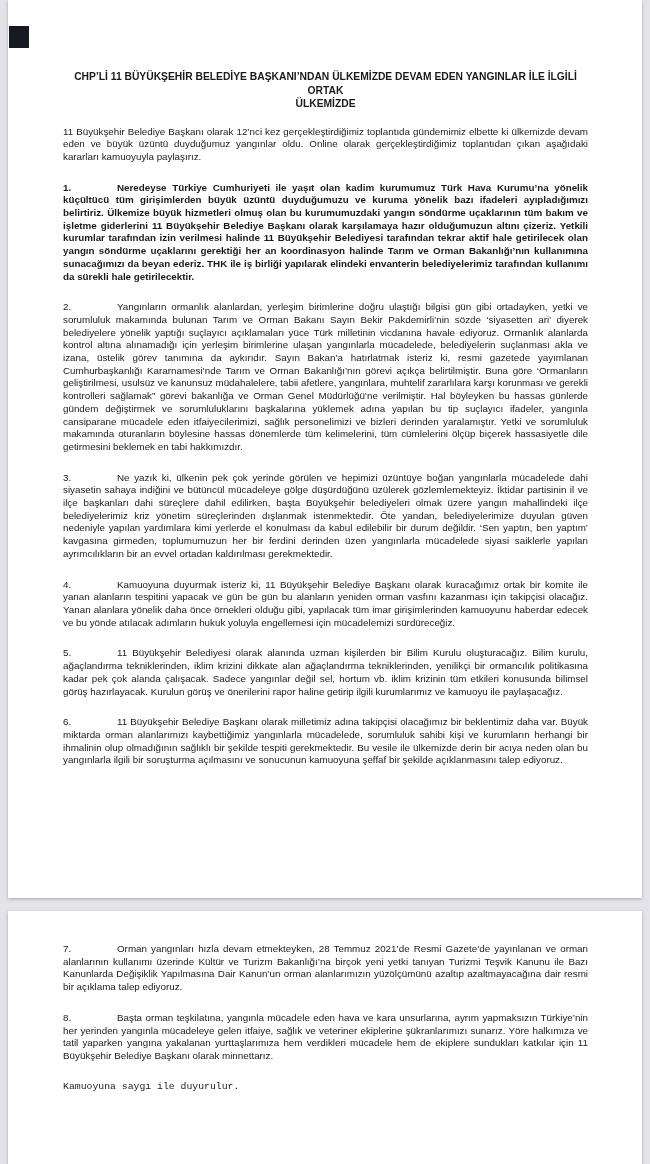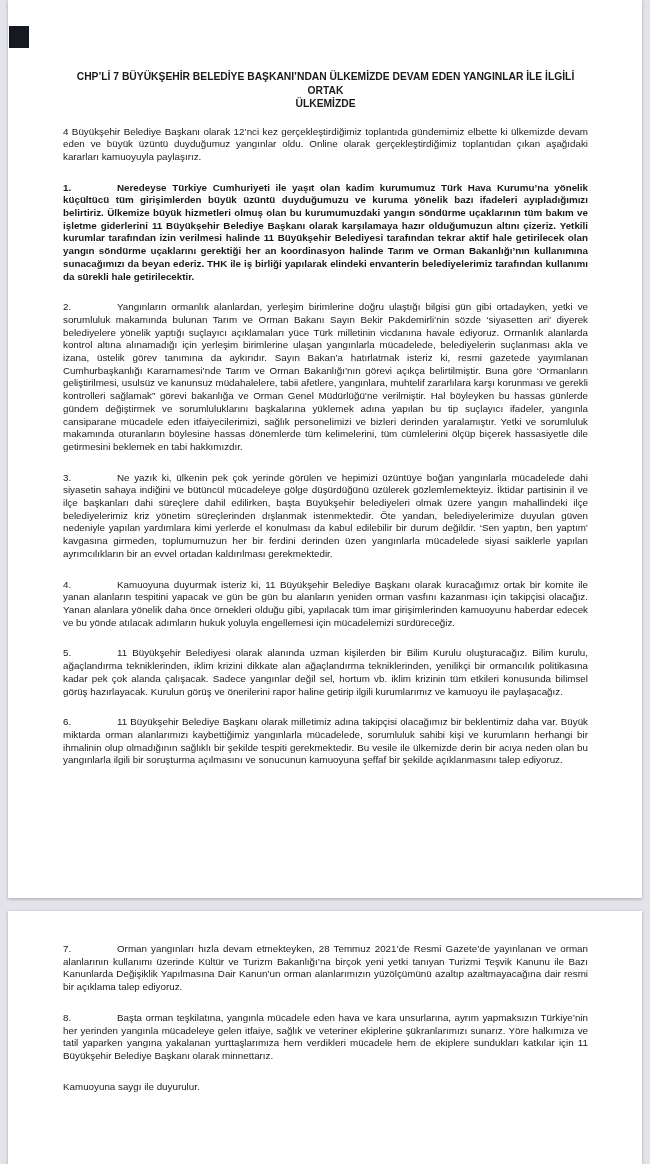--- a/index.html
+++ b/index.html
@@ -32,40 +32,40 @@
     margin: 0 0 15px 0;
   }
   .para {
     margin: 0 0 18px 0;
     font-size: 9.8px;
     line-height: 12.7px;
     text-align: justify;
   }
   .pnum { display: inline-block; width: 54px; }
   .bold { font-weight: bold; }
-  .closing { text-align: left; margin-bottom: 0; }
+  .closing { text-align: left; margin-bottom: 0; font-family: Liberation Mono, monospace; }
   .corner-marker {
     position: absolute;
     left: 9px; top: 26px;
     width: 20px; height: 22px;
     background: #171921;
   }
 </style>
 </head>
 <body>
 
 <div class="page" id="page1">
   <div class="inner">
 
     <div class="doc-title">
-      <div>CHP’Lİ 7 BÜYÜKŞEHİR BELEDİYE BAŞKANI’NDAN ÜLKEMİZDE DEVAM EDEN YANGINLAR İLE İLGİLİ ORTAK</div>
+      <div>CHP’Lİ 11 BÜYÜKŞEHİR BELEDİYE BAŞKANI’NDAN ÜLKEMİZDE DEVAM EDEN YANGINLAR İLE İLGİLİ ORTAK</div>
       <div>ÜLKEMİZDE</div>
     </div>
 
-    <p class="para">4 Büyükşehir Belediye Başkanı olarak 12’nci kez gerçekleştirdiğimiz toplantıda gündemimiz elbette ki ülkemizde devam eden ve büyük üzüntü duyduğumuz yangınlar oldu. Online olarak gerçekleştirdiğimiz toplantıdan çıkan aşağıdaki kararları kamuoyuyla paylaşırız.</p>
+    <p class="para">11 Büyükşehir Belediye Başkanı olarak 12’nci kez gerçekleştirdiğimiz toplantıda gündemimiz elbette ki ülkemizde devam eden ve büyük üzüntü duyduğumuz yangınlar oldu. Online olarak gerçekleştirdiğimiz toplantıdan çıkan aşağıdaki kararları kamuoyuyla paylaşırız.</p>
 
     <p class="para bold"><span class="pnum">1.</span><span>Neredeyse Türkiye Cumhuriyeti ile yaşıt olan kadim kurumumuz Türk Hava Kurumu’na yönelik küçültücü tüm girişimlerden büyük üzüntü duyduğumuzu ve kuruma yönelik bazı ifadeleri ayıpladığımızı belirtiriz. Ülkemize büyük hizmetleri olmuş olan bu kurumumuzdaki yangın söndürme uçaklarının tüm bakım ve işletme giderlerini 11 Büyükşehir Belediye Başkanı olarak karşılamaya hazır olduğumuzun altını çizeriz. Yetkili kurumlar tarafından izin verilmesi halinde 11 Büyükşehir Belediyesi tarafından tekrar aktif hale getirilecek olan yangın söndürme uçaklarını gerektiği her an koordinasyon halinde Tarım ve Orman Bakanlığı’nın kullanımına sunacağımızı da beyan ederiz. THK ile iş birliği yapılarak elindeki envanterin belediyelerimiz tarafından kullanımı da sürekli hale getirilecektir.</span></p>
 
     <p class="para"><span class="pnum">2.</span><span>Yangınların ormanlık alanlardan, yerleşim birimlerine doğru ulaştığı bilgisi gün gibi ortadayken, yetki ve sorumluluk makamında bulunan Tarım ve Orman Bakanı Sayın Bekir Pakdemirli’nin  sözde ‘siyasetten ari’ diyerek belediyelere yönelik yaptığı suçlayıcı açıklamaları yüce Türk milletinin vicdanına havale ediyoruz. Ormanlık alanlarda kontrol altına alınamadığı için yerleşim birimlerine ulaşan yangınlarla mücadelede, belediyelerin suçlanması akla ve izana, üstelik görev tanımına da aykırıdır. Sayın Bakan’a hatırlatmak isteriz ki, resmi gazetede yayımlanan Cumhurbaşkanlığı Kararnamesi’nde Tarım ve Orman Bakanlığı’nın görevi açıkça belirtilmiştir. Buna göre ‘Ormanların geliştirilmesi, usulsüz ve kanunsuz müdahalelere, tabii afetlere, yangınlara, muhtelif zararlılara karşı korunması ve gerekli kontrolleri sağlamak” görevi  bakanlığa ve Orman Genel Müdürlüğü’ne verilmiştir. Hal böyleyken bu hassas günlerde gündem değiştirmek ve sorumluluklarını başkalarına yüklemek adına yapılan bu tip suçlayıcı ifadeler, yangınla cansiparane mücadele eden itfaiyecilerimizi, sağlık personelimizi ve bizleri derinden yaralamıştır. Yetki ve sorumluluk makamında oturanların böylesine hassas dönemlerde tüm kelimelerini, tüm cümlelerini ölçüp biçerek hassasiyetle dile getirmesini beklemek en tabi hakkımızdır.</span></p>
 
     <p class="para"><span class="pnum">3.</span><span>Ne yazık ki, ülkenin pek çok yerinde görülen ve hepimizi üzüntüye boğan yangınlarla mücadelede dahi siyasetin sahaya indiğini ve bütüncül mücadeleye gölge düşürdüğünü üzülerek gözlemlemekteyiz. İktidar partisinin il ve ilçe başkanları dahi süreçlere dahil edilirken, başta Büyükşehir belediyeleri olmak üzere yangın mahallindeki ilçe belediyelerimiz kriz yönetim süreçlerinden dışlanmak istenmektedir. Öte yandan, belediyelerimize duyulan güven nedeniyle yapılan yardımlara kimi yerlerde el konulması da kabul edilebilir bir durum değildir. ‘Sen yaptın, ben yaptım’ kavgasına girmeden, toplumumuzun her bir ferdini derinden üzen yangınlarla mücadelede siyasi saiklerle yapılan ayrımcılıkların bir an evvel ortadan kaldırılması gerekmektedir.</span></p>
 
     <p class="para"><span class="pnum">4.</span><span>Kamuoyuna duyurmak isteriz ki, 11 Büyükşehir Belediye Başkanı olarak kuracağımız ortak bir komite ile yanan alanların tespitini yapacak ve gün be gün bu alanların yeniden orman vasfını kazanması için takipçisi olacağız. Yanan alanlara yönelik daha önce örnekleri olduğu gibi, yapılacak tüm imar girişimlerinden kamuoyunu haberdar edecek ve bu yönde atılacak adımların hukuk yoluyla engellemesi için mücadelemizi sürdüreceğiz.</span></p>
 
     <p class="para"><span class="pnum">5.</span><span>11 Büyükşehir Belediyesi olarak alanında uzman kişilerden bir Bilim Kurulu oluşturacağız. Bilim kurulu, ağaçlandırma tekniklerinden, iklim krizini dikkate alan ağaçlandırma tekniklerinden, yenilikçi bir ormancılık politikasına kadar pek çok alanda çalışacak. Sadece yangınlar değil sel, hortum vb. iklim krizinin tüm etkileri konusunda bilimsel görüş hazırlayacak. Kurulun görüş ve önerilerini rapor haline getirip ilgili kurumlarımız ve kamuoyu ile paylaşacağız.</span></p>

